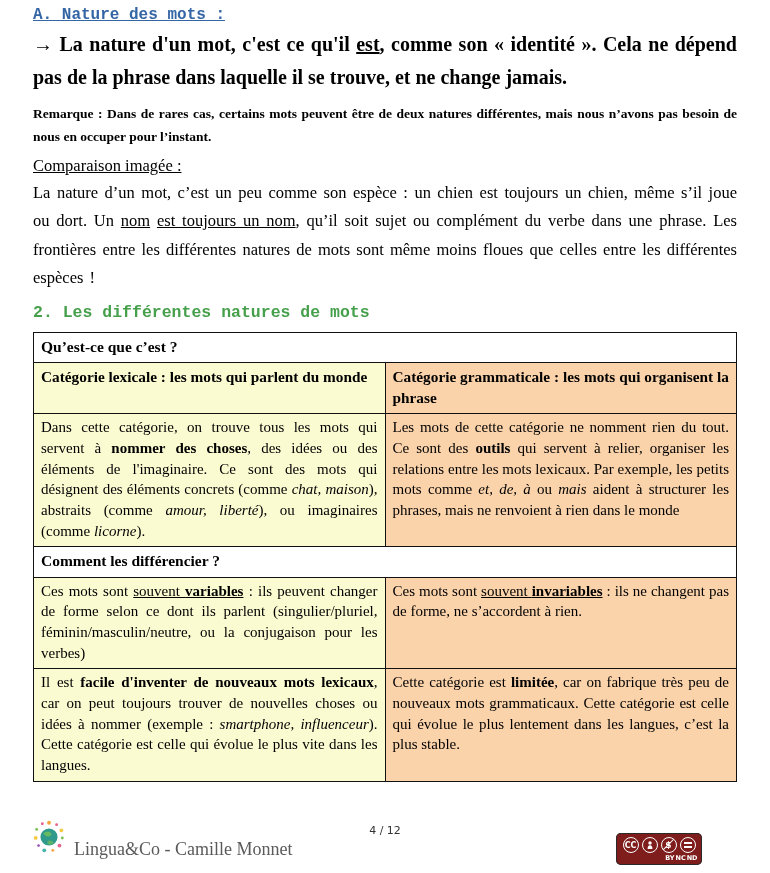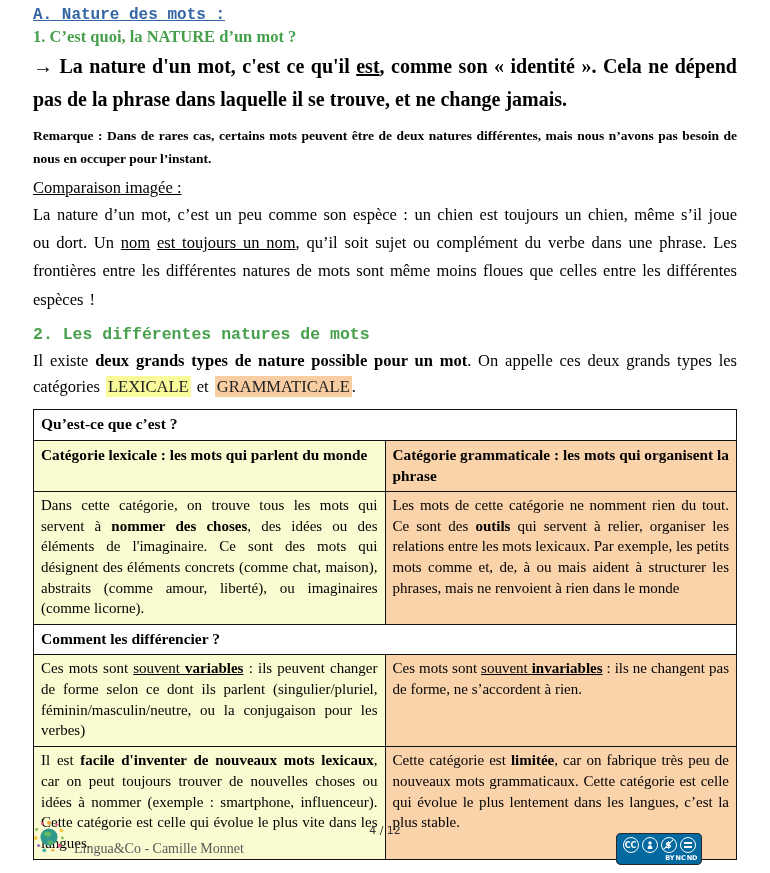--- a/index.html
+++ b/index.html
@@ -42,21 +42,21 @@
   .comp-para{
     font-size:16.5px;line-height:1.7;text-align:justify;word-spacing:2px;
   }
   .sec2{margin-top:12px;font-family:Liberation Mono, monospace;}
   .intro{
     font-size:16.5px;line-height:1.6;text-align:justify;word-spacing:2px;
     margin-top:3px;
   }
   .u{text-decoration:underline;}
   .b{font-weight:bold;}
-  .i{}
+  .i{font-style:italic;}
   .bu{font-weight:bold;text-decoration:underline;}
   mark.y{background:var(--highlight-yellow);padding:1px 2px;color:#222;}
   mark.o{background:var(--highlight-orange);padding:1px 2px;color:#222;}
   table.nat{
     width:100%;border-collapse:collapse;margin-top:9px;
     font-size:15px;
   }
   table.nat td{
     border:1.6px solid var(--border-black);
     padding:3px 7px 5px 7px;vertical-align:top;
@@ -67,28 +67,28 @@
     padding:4px 20px;line-height:1.35;vertical-align:middle;
   }
   td.lex{background:var(--cell-yellow);}
   td.gram{background:var(--cell-orange);}
   td.qrow{
     background:#fff;text-align:center;font-weight:bold;
     font-size:15.5px;padding:3px;
   }
   .footer{position:absolute;left:0;bottom:0;width:770px;height:68px;}
   .brand{position:absolute;left:30px;bottom:10px;display:flex;align-items:center;}
-  .brand-name{font-size:14px;color:#5a5a5a;margin-left:6px;margin-top:20px;}
+  .brand-name{font-size:18px;color:#5a5a5a;margin-left:6px;margin-top:20px;}
   .pagenum{
     position:absolute;left:0;width:100%;text-align:center;bottom:36px;
     font-size:11px;color:#333;font-family:"DejaVu Sans", sans-serif;
   }
   .cc-badge{
     position:absolute;right:68px;bottom:8px;width:86px;height:32px;
-    background:#0369a1;border-radius:5px;
+    background:#7f1d1d;border-radius:5px;
     display:flex;flex-direction:column;align-items:center;justify-content:center;
     box-shadow:inset 0 0 0 1px #2a2a2a;
   }
   .cc-icons{display:flex;gap:3px;margin-top:1px;}
   .cc-circle{
     width:16px;height:16px;border:1.5px solid #fff;border-radius:50%;
     color:#fff;display:flex;align-items:center;justify-content:center;
     font-family:"DejaVu Sans", sans-serif;font-weight:bold;font-size:8px;
     position:relative;box-sizing:border-box;
   }
@@ -104,33 +104,31 @@
   .nd-bars{display:flex;flex-direction:column;gap:2px;}
   .nd-bars span{display:block;width:8px;height:1.6px;background:#fff;}
 </style>
 </head>
 <body>
 
 <div class="content">
 
   <div class="h-blue">A. Nature des mots :</div>
 
-  <div class="h-green">1. C’est quoi, la NATURE d’un mot ?</div>
 
   <p class="lead"><span>→ La nature d'un mot, c'est ce qu'il </span><span class="u">est</span><span>, comme son « identité ». Cela ne dépend pas de la phrase dans laquelle il se trouve, et ne change jamais.</span></p>
 
   <p class="remark">Remarque : Dans de rares cas, certains mots peuvent être de deux natures différentes, mais nous n’avons pas besoin de nous en occuper pour l’instant.</p>
 
   <p class="comp-title u">Comparaison imagée :</p>
 
   <p class="comp-para"><span>La nature d’un mot, c’est un peu comme son espèce : un chien est toujours un chien, même s’il joue ou dort. Un </span><span class="u">nom</span><span> </span><span class="u">est toujours un nom</span><span>, qu’il soit sujet ou complément du verbe dans une phrase. Les frontières entre les différentes natures de mots sont même moins floues que celles entre les différentes espèces !</span></p>
 
   <div class="h-green sec2">2. Les différentes natures de mots</div>
 
-  <p class="intro"><span>Il existe </span><span class="b">deux grands types de nature possible pour un mot</span><span>. On appelle ces deux grands types les catégories </span><mark class="y">LEXICALE</mark><span> et </span><mark class="o">GRAMMATICALE</mark><span>.</span></p>
 
   <table class="nat">
     <tbody>
         <tr>
       <td class="qrow" colspan="2">Qu’est-ce que c’est ?</td>
     </tr>
     <tr>
       <td class="hdr lex" style="width:50%;">Catégorie lexicale : les mots qui parlent du monde</td>
       <td class="hdr gram" style="width:50%;">Catégorie grammaticale : les mots qui organisent la phrase</td>
     </tr>

